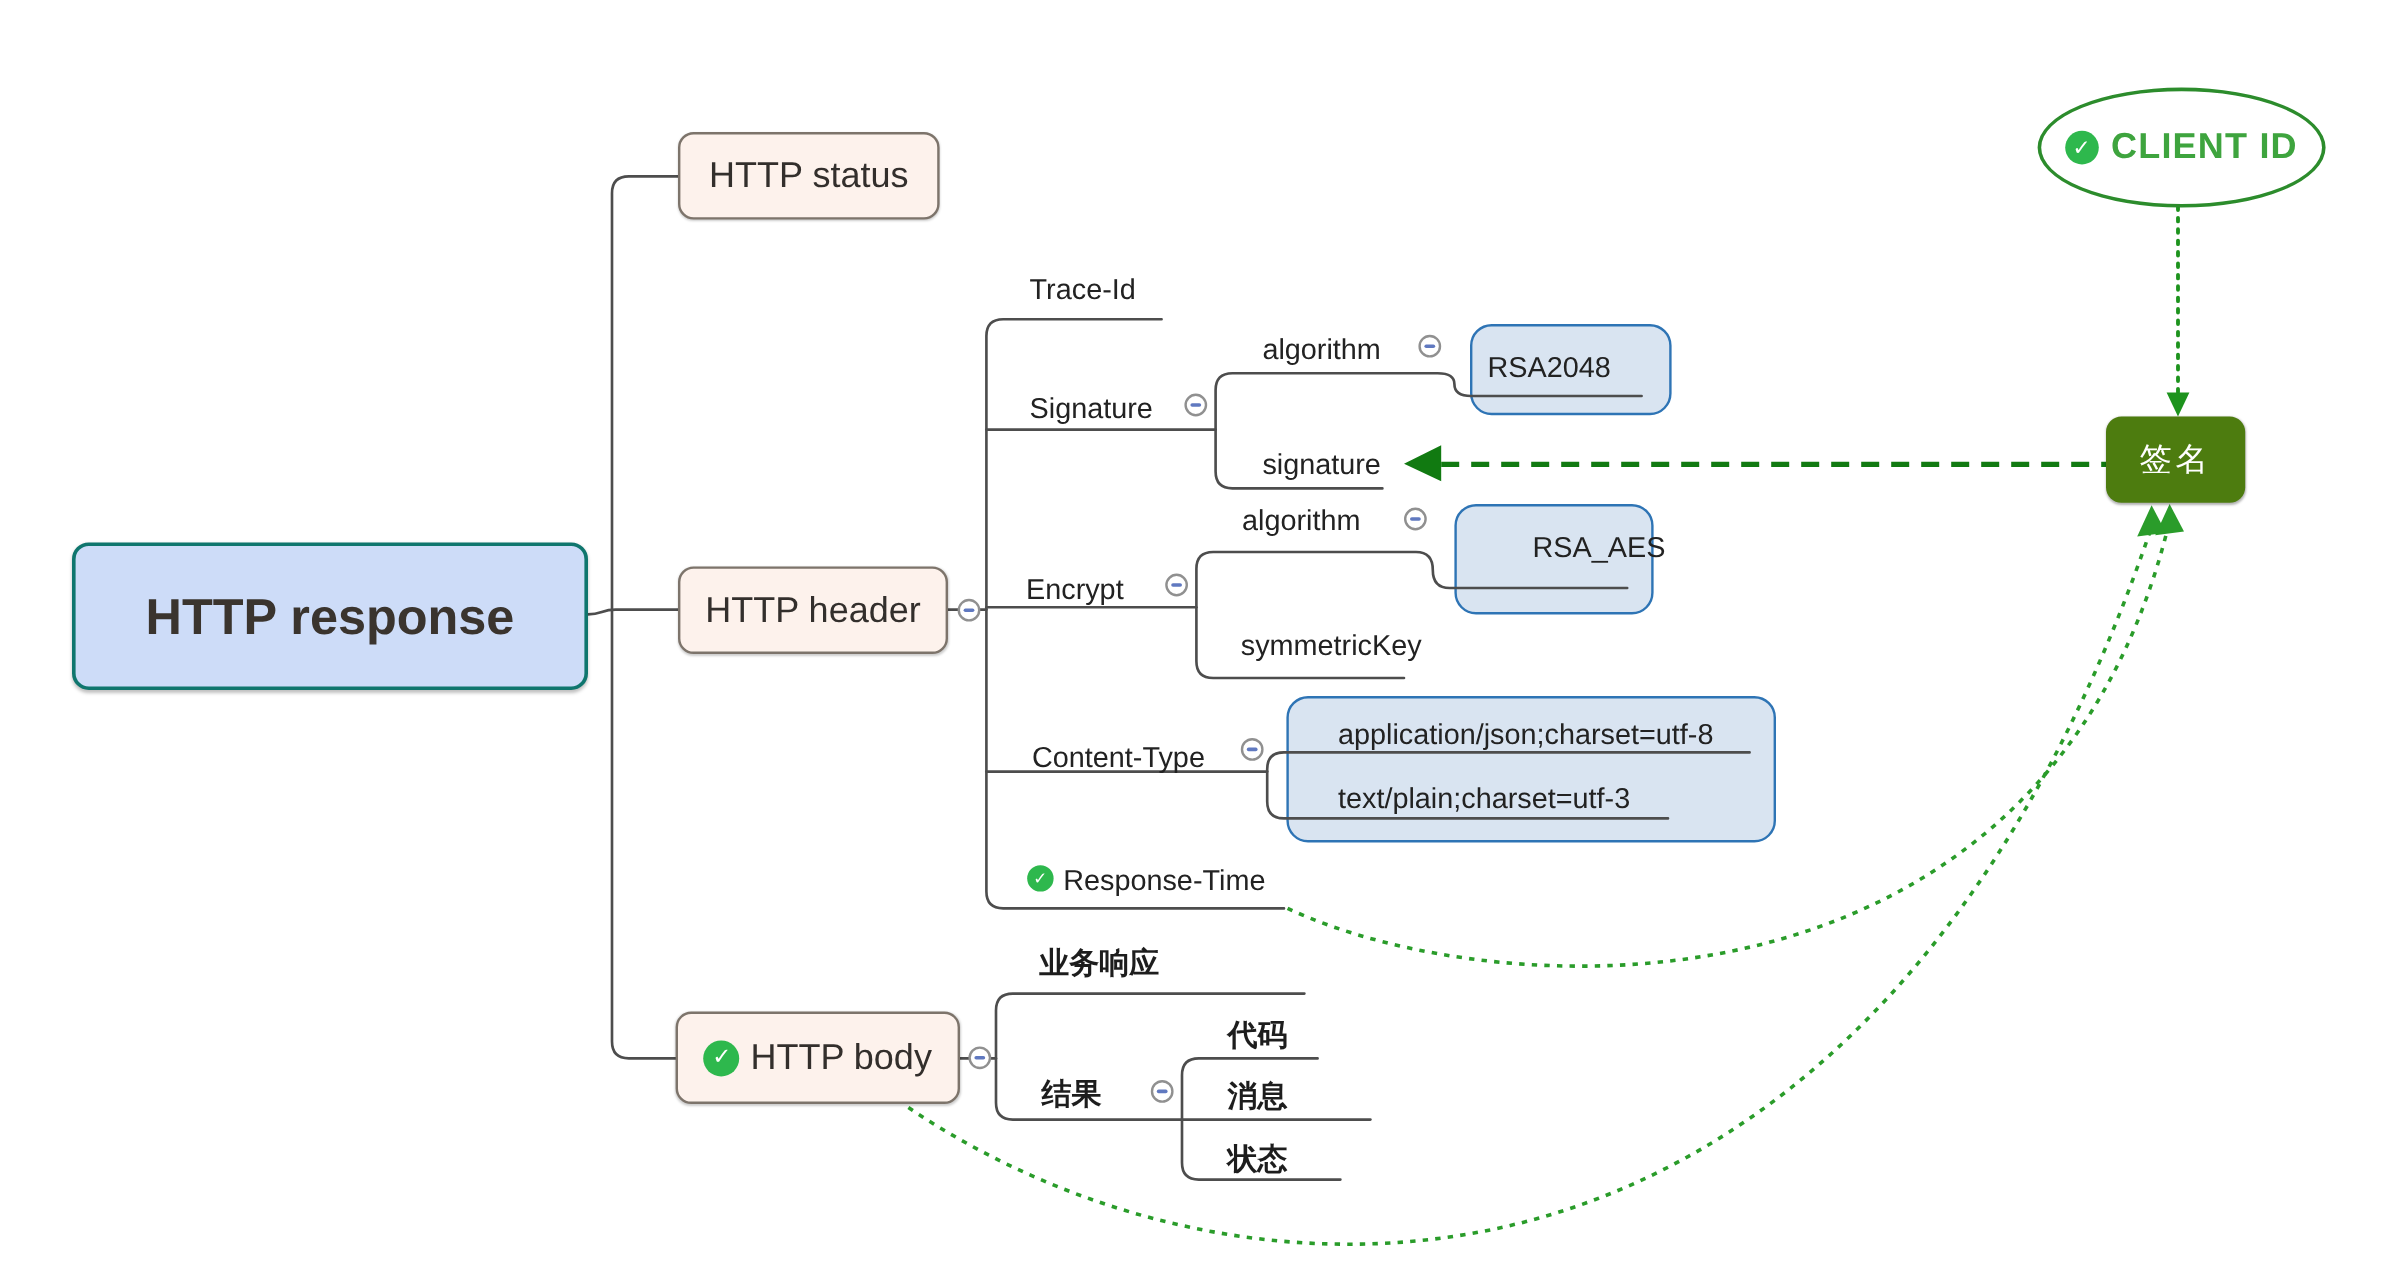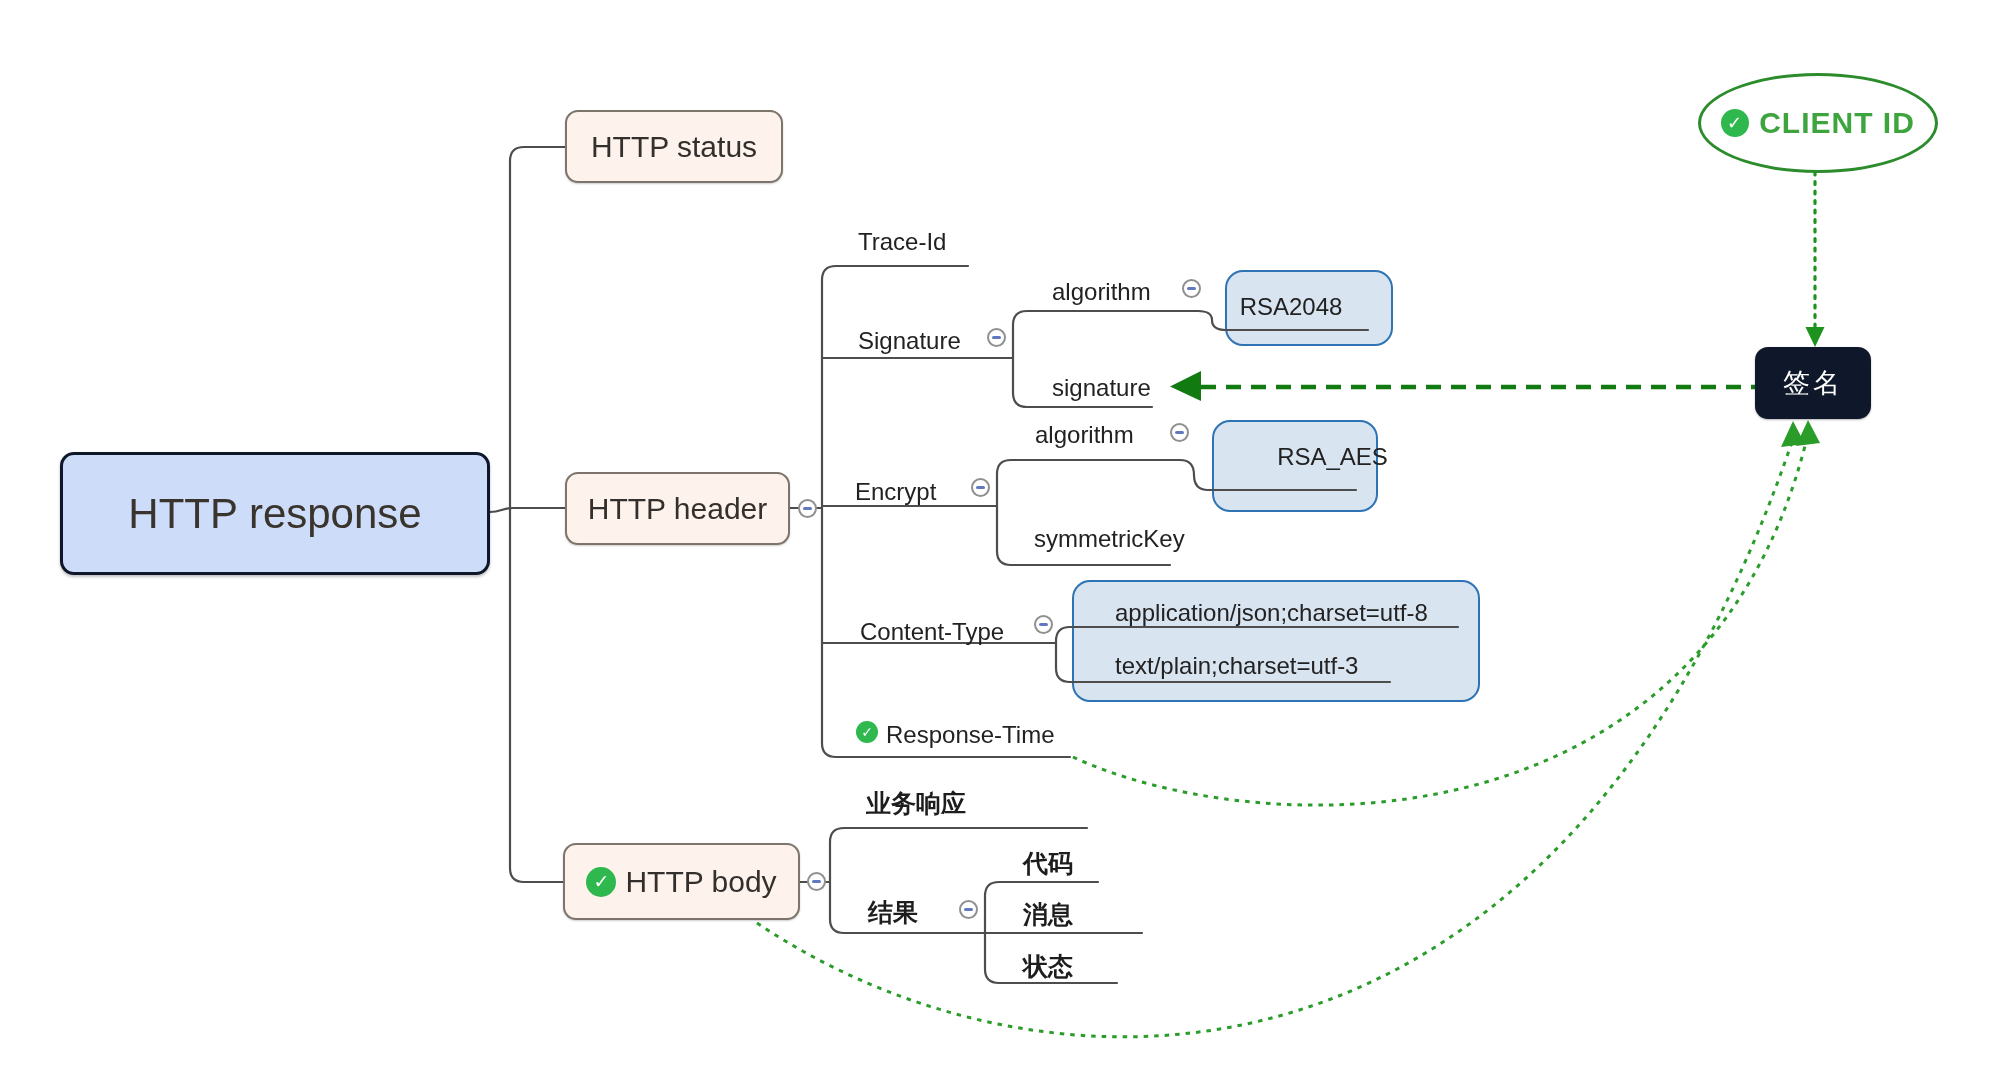--- a/index.html
+++ b/index.html
@@ -10,22 +10,22 @@
   #wires{position:absolute;left:0;top:0;z-index:2;}
   .boundary{
     position:absolute;z-index:1;background:#d9e4f1;border:2.5px solid #2e74b5;
     border-radius:18px;box-sizing:border-box;
   }
   .topic{
     position:absolute;z-index:3;display:flex;align-items:center;justify-content:center;
     box-sizing:border-box;white-space:nowrap;
   }
   .topic-root{
-    background:#cddcf8;border:3px solid #0f172a;border-radius:14px;
-    color:#3a342e;font-size:42px;font-weight:normal;
+    background:#cddcf8;border:3px solid #0f766e;border-radius:14px;
+    color:#3a342e;font-size:42px;font-weight:bold;
     box-shadow:0 2px 3px rgba(0,0,0,0.25);
   }
   .topic-peach{
     background:#fdf2ec;border:2.5px solid #7d746b;border-radius:13px;
     color:#332f2c;font-size:30px;box-shadow:0 1px 2px rgba(0,0,0,0.2);
   }
   .lbl{position:absolute;z-index:3;font-size:24px;color:#222222;white-space:nowrap;line-height:1.15;}
   .lbl-zh{font-size:25px;font-weight:600;color:#1d1d1d;}
   .lbl-center{text-align:center;}
   .minus{
@@ -43,21 +43,21 @@
   .check-abs{position:absolute;z-index:4;width:22px;height:22px;font-size:14px;}
   .check-inline{width:30px;height:30px;font-size:19px;margin-right:9px;}
   .check-client{width:28px;height:28px;font-size:18px;margin-right:10px;}
   .ellipse{
     position:absolute;z-index:3;display:flex;align-items:center;justify-content:center;
     background:#ffffff;border:3px solid #2c8c2c;border-radius:50%;
     color:#3ea43e;font-size:30px;font-weight:bold;letter-spacing:1px;white-space:nowrap;
   }
   .signbox{
     position:absolute;z-index:3;display:flex;align-items:center;justify-content:center;
-    background:#0f172a;border-radius:13px;color:#ffffff;font-size:27px;letter-spacing:3px;
+    background:#4d7c0f;border-radius:13px;color:#ffffff;font-size:27px;letter-spacing:3px;
     box-shadow:0 1px 2px rgba(0,0,0,0.3);
   }
 </style>
 </head>
 <body>
 
 <div id="canvas">
 
   <div class="boundary" style="left:1225px;top:270px;width:168px;height:76px;"></div>
   <div class="boundary" style="left:1212px;top:420px;width:166px;height:92px;"></div>

